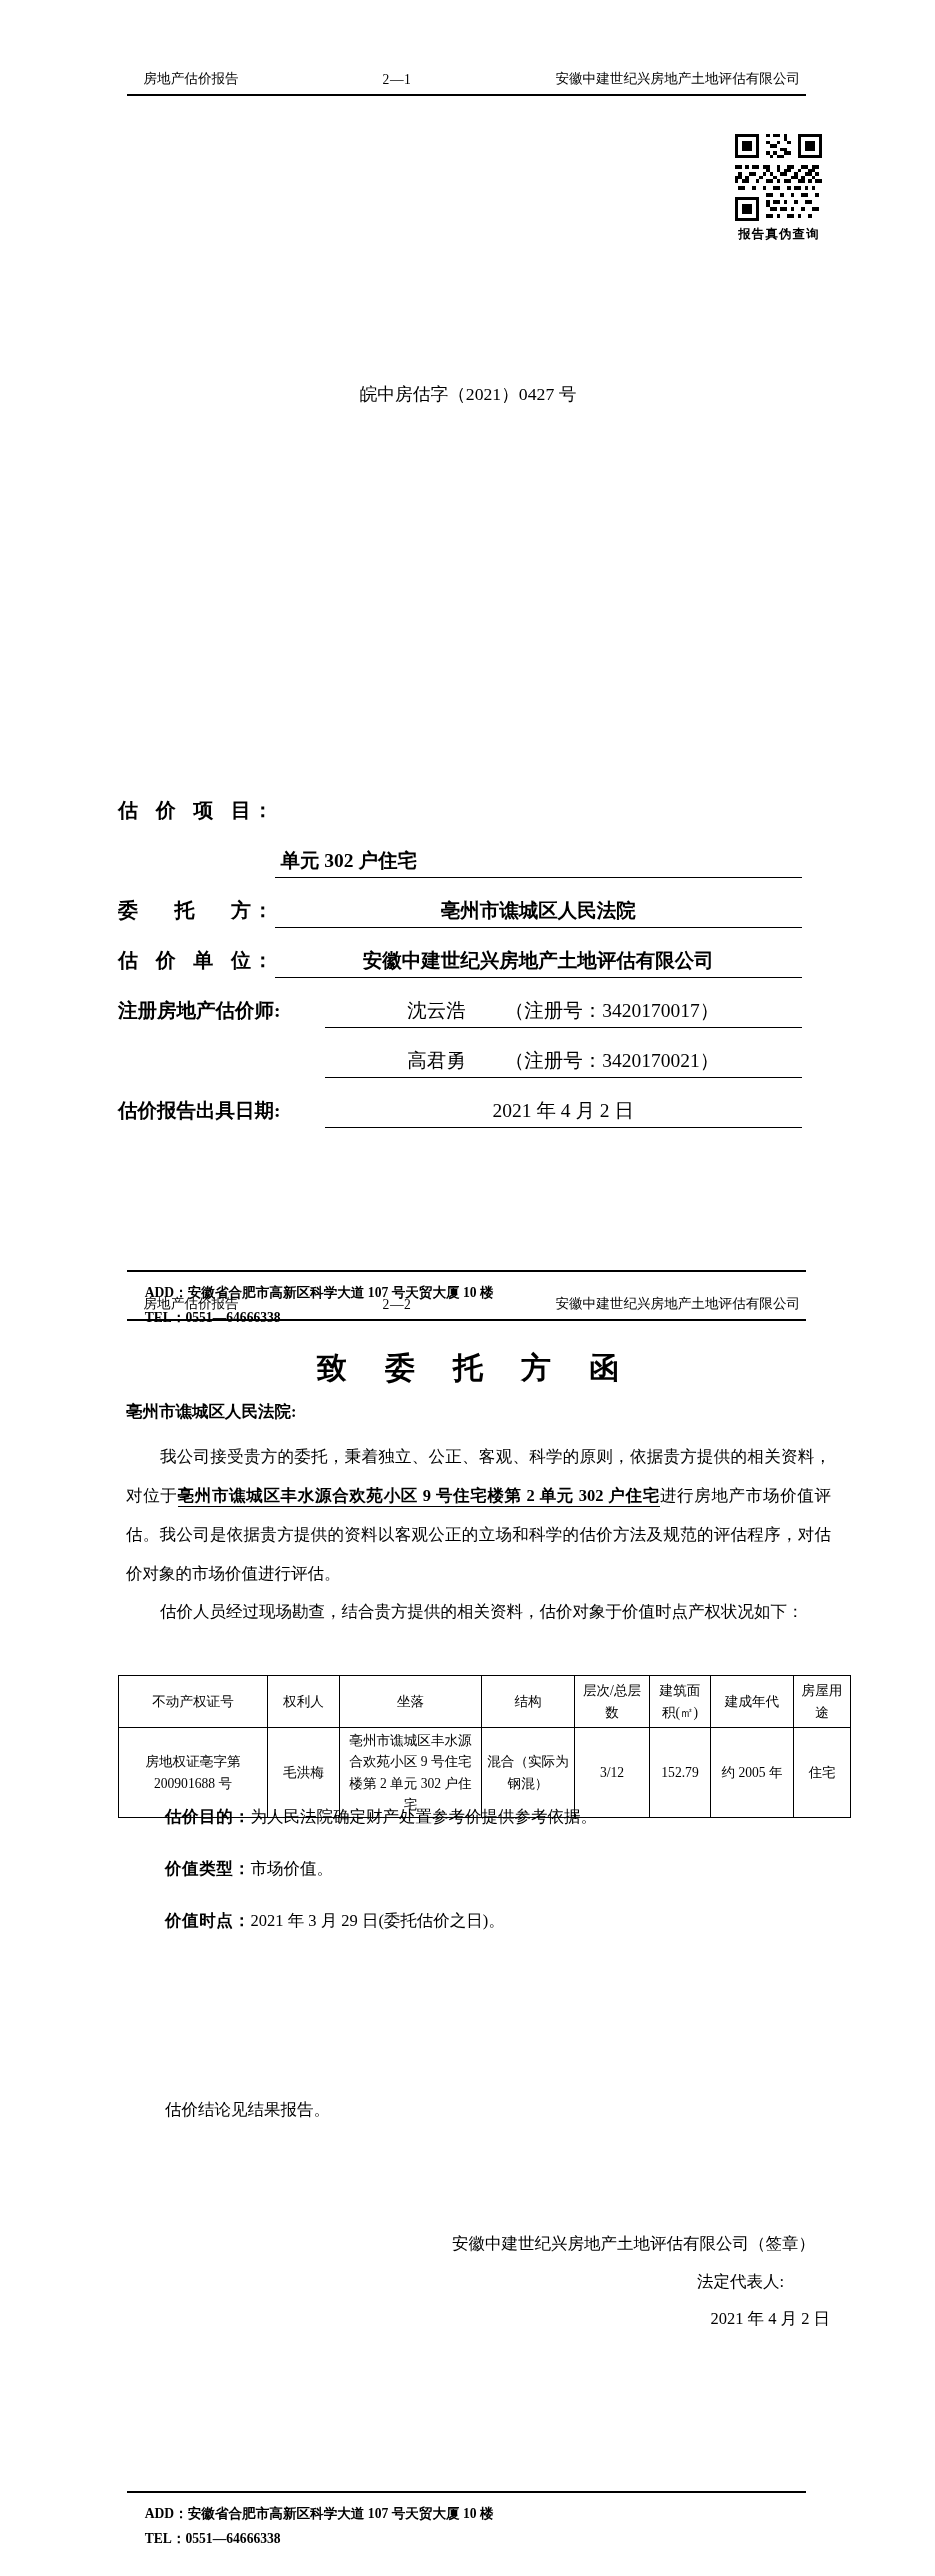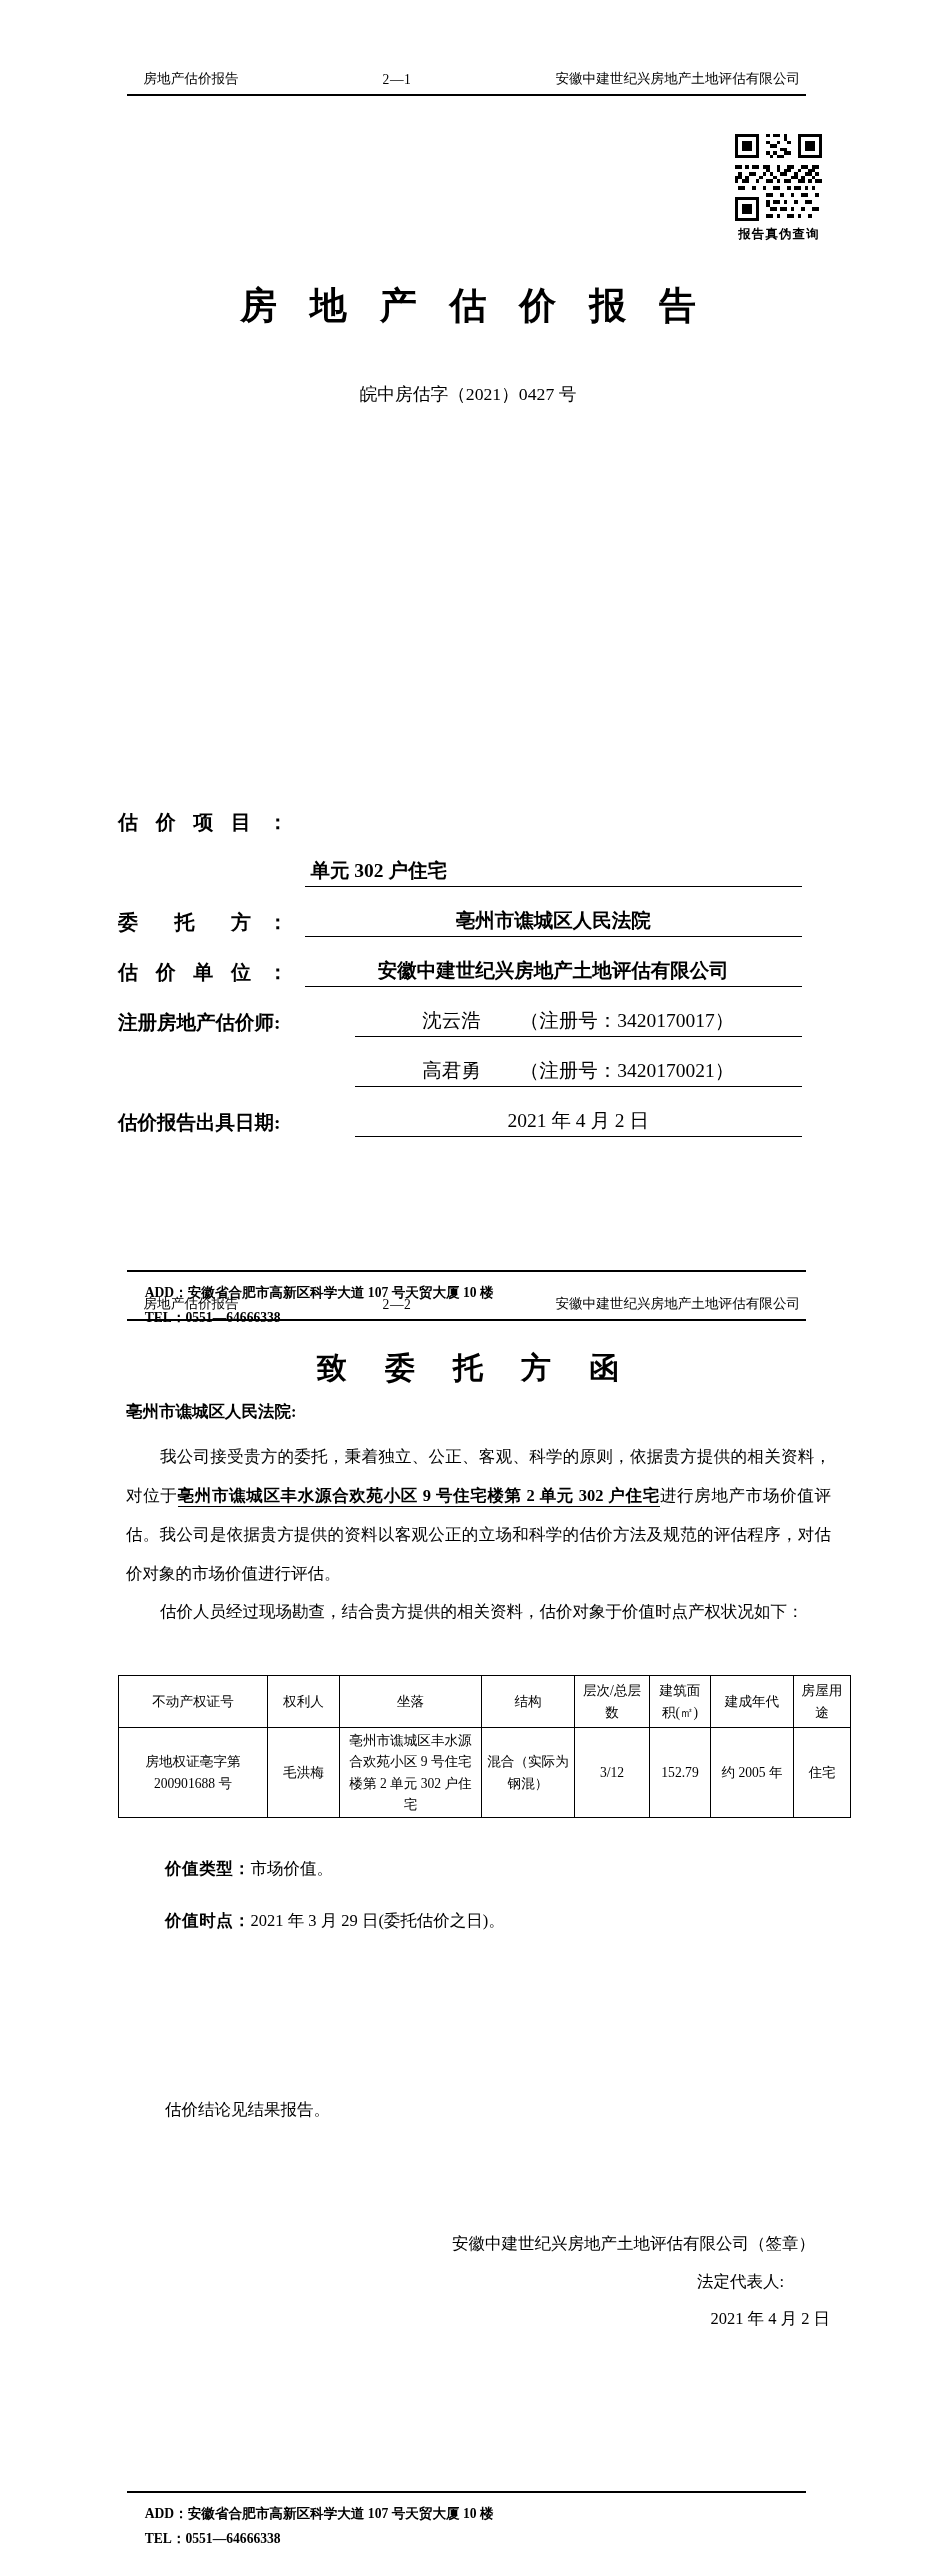--- a/index.html
+++ b/index.html
@@ -24,21 +24,21 @@
   #qrblock { top:134px; right:113px; width:88px; text-align:center; }
   #qrblock svg { width:87px; height:87px; display:block; }
   #qrcap { font-size:12.4px; font-weight:bold; margin-top:4.7px; letter-spacing:1.2px; white-space:nowrap; }
 
   #title1 { top:281px; left:0; width:100%; text-align:center;
     font-size:37px; font-weight:bold; letter-spacing:11.8px; text-indent:11.8px; white-space:nowrap; }
   #docnum { top:382px; left:0; width:100%; text-align:center; font-size:17.7px; }
 
   
   #fields { top:797px; left:118px; right:134px; }
-  .frow { display:flex; align-items:center; height:50px;gap:15px; }
+  .frow { display:flex; align-items:flex-start; height:50px; }
   .flabel { display:inline-block; width:133px; font-size:20px; font-weight:bold;
     text-align:justify; text-align-last:justify; -moz-text-align-last:justify; }
   .flabel2 { display:inline-block; width:183px; font-size:19.5px; font-weight:bold; white-space:nowrap; }
   .fcolon { display:inline-block; width:23.6px; font-size:20px; font-weight:bold; text-align:center; }
   .fvalue { flex:1; border-bottom:1.8px solid #000; font-size:19.5px; font-weight:bold;
     text-align:center; padding:0 2.4px 2.9px 2.4px; white-space:nowrap; }
   .fvalue.left { text-align:left; padding-left:5.9px; }
   .fvalue.nb { font-weight:normal; }
 
   
@@ -106,21 +106,20 @@
       M0 13h1v1H0z M2 13h2v1H2z M6 13h1v1H6z M9 13h2v1H9z M12 13h1v1h-1z M14 13h2v1h-2z M18 13h2v1h-2z M21 13h1v1h-1z M23 13h2v1h-2z
       M1 15h2v1H1z M5 15h1v1H5z M8 15h1v1H8z M11 15h2v1h-2z M15 15h1v1h-1z M17 15h2v1h-2z M20 15h1v1h-1z M22 15h1v1h-1z
       M9 17h2v1H9z M13 17h1v1h-1z M16 17h1v1h-1z M19 17h2v1h-2z M23 17h1v1h-1z
       M9 19h1v2H9z M11 19h2v1h-2z M14 19h1v1h-1z M17 19h1v1h-1z M20 19h2v1h-2z
       M10 21h2v1h-2z M13 21h2v1h-2z M16 21h1v1h-1z M19 21h1v1h-1z M22 21h2v1h-2z
       M9 23h2v1H9z M12 23h1v1h-1z M15 23h2v1h-2z M18 23h1v1h-1z M21 23h1v1h-1z"></path>
     </svg>
     <div id="qrcap">报告真伪查询</div>
   </div>
 
-  <div class="abs" id="title1">房 地 产 估 价 报 告</div>
   <div class="abs" id="docnum">皖中房估字（2021）0427 号</div>
 
   <div class="abs" id="fields">
     <div class="frow">
       <span class="flabel">估 价 项 目</span>
       <span class="fcolon">：</span>
     </div>
     <div class="frow">
       <span class="flabel"></span>
       <span class="fcolon"></span>
@@ -205,20 +204,23 @@
           <td>混合（实际为钢混）</td>
           <td>3/12</td>
           <td>152.79</td>
           <td>约 2005 年</td>
           <td>住宅</td>
         </tr>
       </tbody>
     </table>
   </div>
 
+  <div class="abs itemline" style="top:1806px;">
+    <b>估价目的：</b><span>为人民法院确定财产处置参考价提供参考依据。</span>
+  </div>
   <div class="abs itemline" style="top:1858px;">
     <b>价值类型：</b><span>市场价值。</span>
   </div>
   <div class="abs itemline" style="top:1910px;">
     <b>价值时点：</b><span>2021 年 3 月 29 日(委托估价之日)。</span>
   </div>
 
 
   <div class="abs" id="conclusion">估价结论见结果报告。</div>
 

